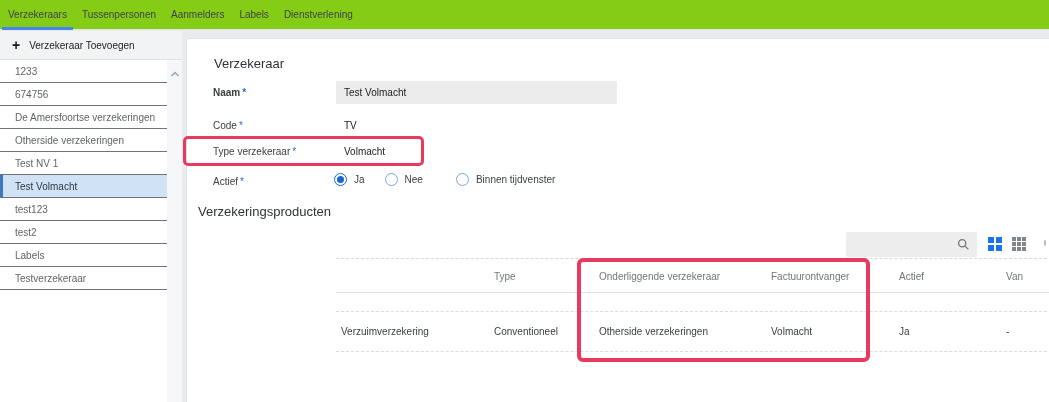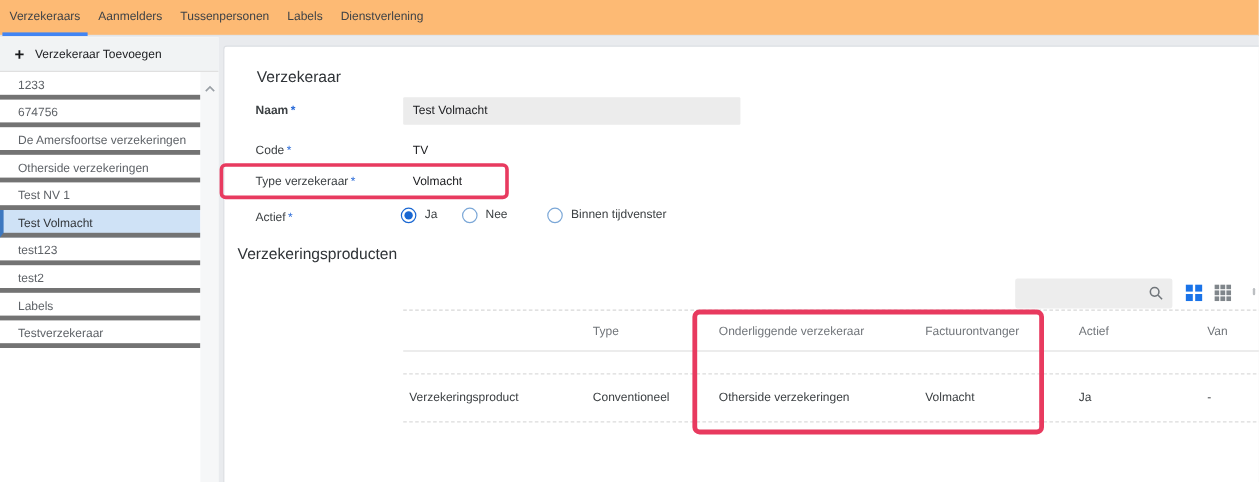--- a/index.html
+++ b/index.html
@@ -7,21 +7,21 @@
   body {
     position: relative;
     background: #e9ebee;
     font-family: "Liberation Sans", sans-serif;
     color: #3c4043;
   }
 
   
   .topnav {
     position: absolute; left: 0; top: 0; width: 1049px; height: 30px;
-    background: #fdba74; border-bottom: 1px solid #e2e4e7; z-index: 6;
+    background: #84cc16; border-bottom: 1px solid #e2e4e7; z-index: 6;
     display: flex; align-items: stretch; padding-left: 2px;
   }
   .tab {
     position: relative; padding: 0 6px; margin-right: 3px;
     font-size: 10px; line-height: 29px; color: #3f4347; cursor: pointer;
     white-space: nowrap;
   }
   .tab .underline {
     position: absolute; left: 0; right: 0; bottom: -1px; height: 3px;
     background: #4285f4; display: none;
@@ -40,21 +40,21 @@
   .plus { font-size: 14px; font-weight: bold; color: #17181a; margin-right: 9px; line-height: 1; }
   .sidebar-header-label { font-size: 10px; color: #202124; }
   .scroll-track {
     position: absolute; right: 0; top: 29px; width: 15px; bottom: 0;
     background: #f6f7f8; display: flex; justify-content: center;
   }
   .scroll-track svg { margin-top: 10px; }
   .sidebar-list { position: absolute; left: 0; top: 29px; right: 15px; }
   .sidebar-item {
     height: 23px; line-height: 23px; padding-left: 15px;
-    font-size: 10px; color: #5f6368; border-bottom: 4px solid #737373;
+    font-size: 10px; color: #5f6368; border-bottom: 1px solid #737373;
     cursor: pointer; white-space: nowrap; overflow: hidden;
   }
   .sidebar-item.selected {
     background: #cfe2f6; border-left: 3px solid #3d78c0;
     padding-left: 12px; color: #33373b;
   }
 
   
   .panel {
     position: absolute; left: 186px; top: 38px; width: 872px; height: 376px;
@@ -127,25 +127,25 @@
 </style>
 </head>
 <body>
 
 <div class="topnav">
   <div class="tab active">
     <span>Verzekeraars</span>
     <div class="underline"></div>
   </div>
   <div class="tab">
+    <span>Tussenpersonen</span>
+    
+  </div>
+  <div class="tab">
     <span>Aanmelders</span>
-    
-  </div>
-  <div class="tab">
-    <span>Tussenpersonen</span>
     
   </div>
   <div class="tab">
     <span>Labels</span>
     
   </div>
   <div class="tab">
     <span>Dienstverlening</span>
     
   </div>
@@ -245,21 +245,21 @@
   <div class="grid">
     <div class="grid-header">
       <div class="hcell c1">Type</div>
       <div class="hcell c2">Onderliggende verzekeraar</div>
       <div class="hcell c3">Factuurontvanger</div>
       <div class="hcell c4">Actief</div>
       <div class="hcell c5">Van</div>
     </div>
     <div class="grid-spacer"></div>
     <div class="grid-row">
-      <div class="cell c0">Verzekeringsproduct</div>
+      <div class="cell c0">Verzuimverzekering</div>
       <div class="cell c1">Conventioneel</div>
       <div class="cell c2">Otherside verzekeringen</div>
       <div class="cell c3">Volmacht</div>
       <div class="cell c4">Ja</div>
       <div class="cell c5">-</div>
     </div>
   </div>
 
   <div class="hl-rect thick" style="left:390px; top:219px; width:293px; height:104px;"></div>
 

